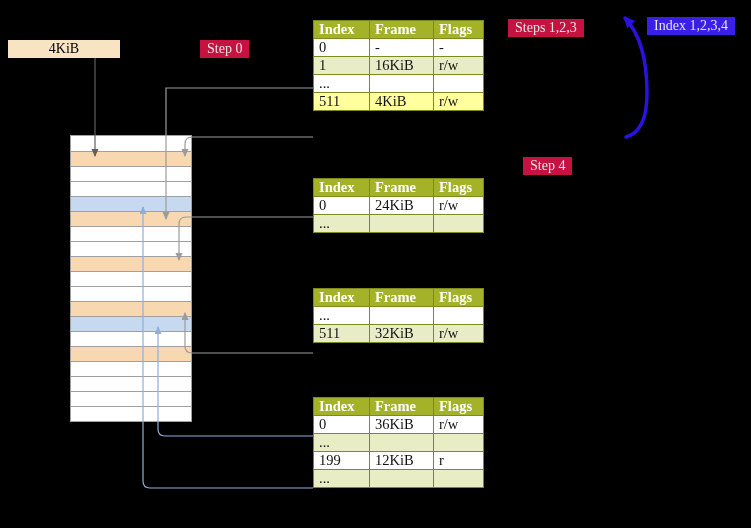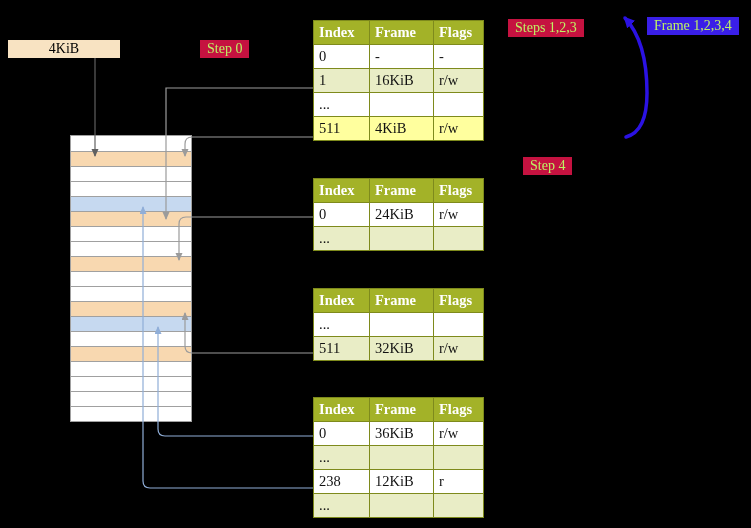--- a/index.html
+++ b/index.html
@@ -13,21 +13,21 @@
 
   
   .frame-label {
     left:8px; top:40px; width:112px; height:18px; line-height:18px;
     text-align:center; background:#f8e3c2; color:#000; font-size:14px;
   }
 
   
   .badge {
     height:18px; line-height:18px; padding:0 7px;
-    color:#bef264; font-size:14px; white-space:nowrap;
+    color:#e5e5e5; font-size:14px; white-space:nowrap;
   }
   .badge.crimson { background:#c51240; }
   .badge.blue    { background:#3a1fe8; }
 
   
   .memstack {
     left:70px; top:135px; width:120px;
     border:1px solid #a0a0a0; background:#fff;
   }
   .mem-row { height:15px; box-sizing:border-box; }
@@ -35,41 +35,41 @@
   .mem-row.white { background:#ffffff; }
   .mem-row.peach { background:#f8d8b0; }
   .mem-row.blue  { background:#c6d9f0; }
 
   
   .ptable {
     left:313px; border-collapse:collapse; table-layout:fixed; width:170px;
     font-size:14.5px; background:#fff;
   }
   .ptable th, .ptable td {
-    border:1px solid #7e8a1c; height:24px; box-sizing:border-box;
+    border:1px solid #7e8a1c; height:18px; box-sizing:border-box;
     padding:0 0 0 5px; text-align:left; overflow:hidden; white-space:nowrap;
   }
   .ptable th { background:#a3b228; color:#fff; font-weight:bold; }
   .ptable td { color:#111; }
   .ptable tr.white  td { background:#ffffff; }
   .ptable tr.green  td { background:#e9edc6; }
   .ptable tr.yellow td { background:#ffff9e; }
 
   .overlay { left:0; top:0; pointer-events:none; }
 </style>
 </head>
 <body>
 
 <div id="canvas">
 
   <div class="abs frame-label">4KiB</div>
 
   <div class="abs badge crimson" style="left:200px; top:40px;">Step 0</div>
   <div class="abs badge crimson" style="left:508px; top:19px;">Steps 1,2,3</div>
-  <div class="abs badge blue" style="left:647px; top:17px;">Frame 1,2,3,4</div>
+  <div class="abs badge blue" style="left:647px; top:17px;">Index 1,2,3,4</div>
   <div class="abs badge crimson" style="left:523px; top:157px;font-family:Liberation Serif, serif;">Step 4</div>
 
   <div class="abs memstack">
       <div class="mem-row white"></div>
       <div class="mem-row peach"></div>
       <div class="mem-row white"></div>
       <div class="mem-row white"></div>
       <div class="mem-row blue"></div>
       <div class="mem-row peach"></div>
       <div class="mem-row white"></div>
@@ -193,21 +193,21 @@
           <td>0</td>
           <td>36KiB</td>
           <td>r/w</td>
         </tr>
         <tr class="green">
           <td>...</td>
           <td></td>
           <td></td>
         </tr>
         <tr class="white">
-          <td>238</td>
+          <td>199</td>
           <td>12KiB</td>
           <td>r</td>
         </tr>
         <tr class="green">
           <td>...</td>
           <td></td>
           <td></td>
         </tr>
       </tbody>
     </table>

